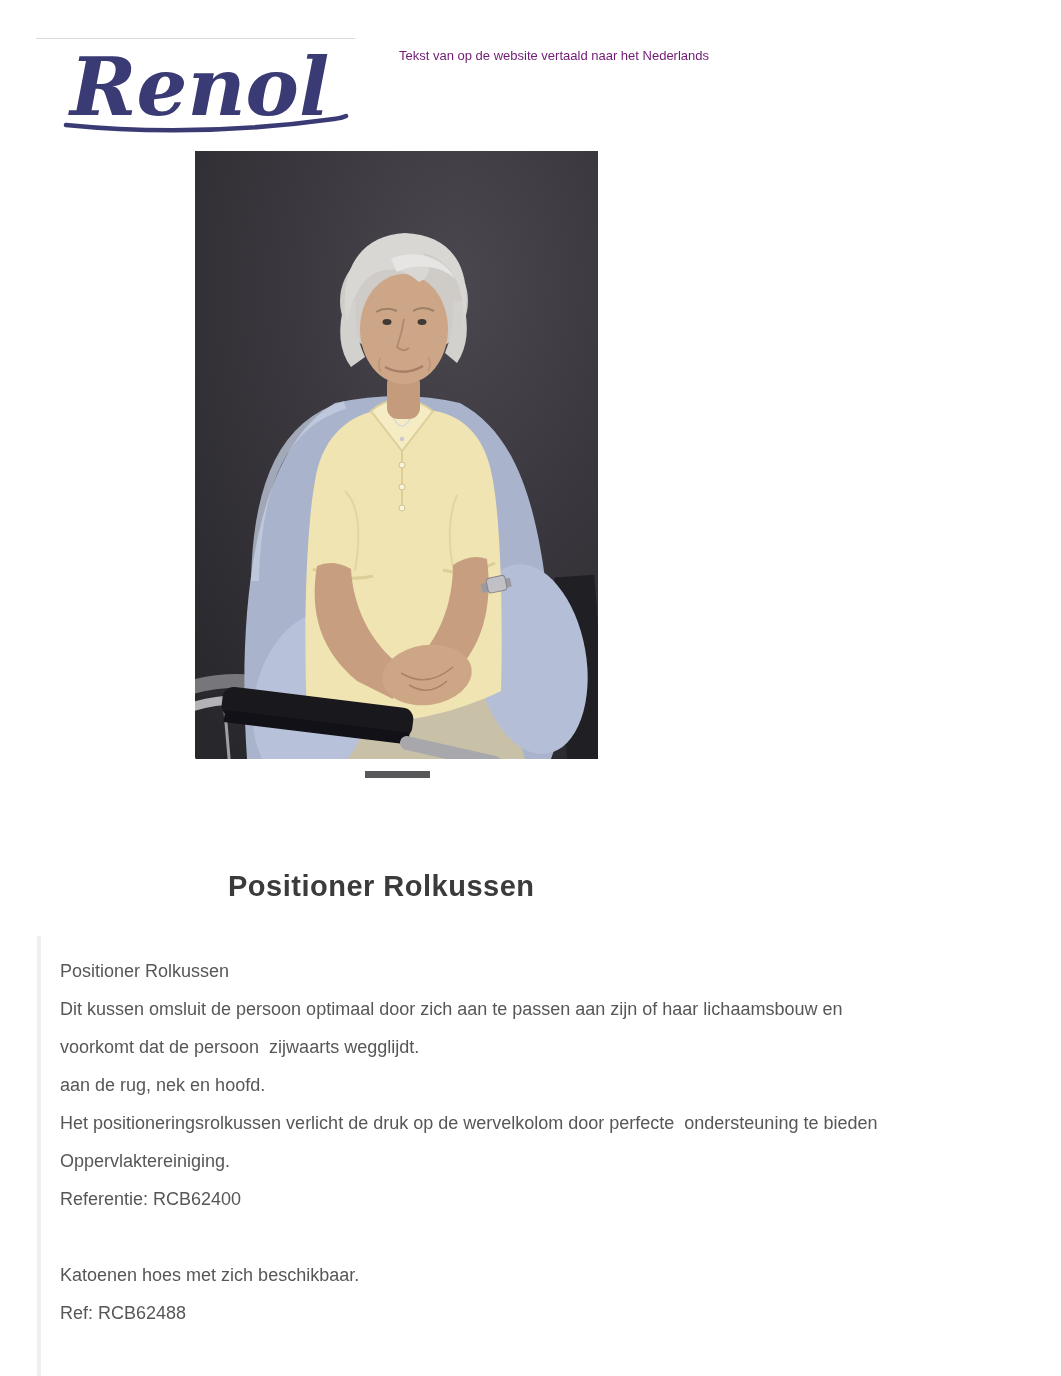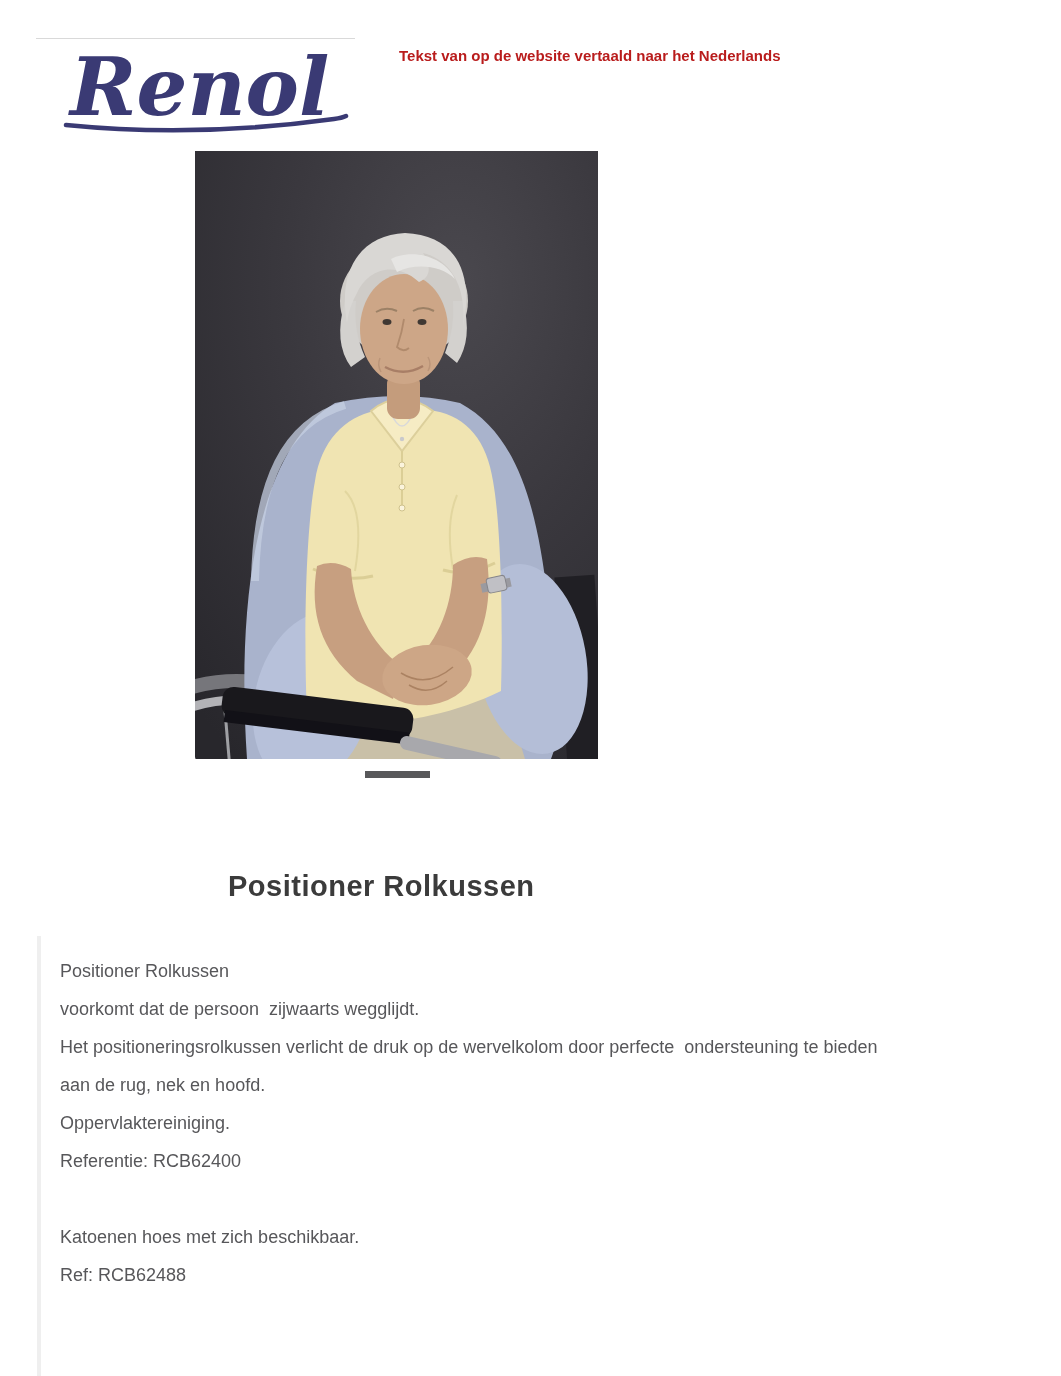--- a/index.html
+++ b/index.html
@@ -14,21 +14,21 @@
     position:absolute;left:36px;top:30px;width:319px;height:104px;
     border-top:1px solid #d9d9d9;
   }
   .logo-block svg{display:block;width:319px;height:103px;}
   .logo-script{
     font-family:"DejaVu Serif","Liberation Serif",serif;
     font-style:italic;font-weight:bold;
   }
   .translate-note{
     position:absolute;left:399px;top:36px;width:520px;
-    color:#b91c1c;font-size:15px;line-height:24px;font-weight:bold;
+    color:#701a75;font-size:13px;line-height:24px;
   }
   
   .photo-frame{
     position:absolute;left:195px;top:143px;width:403px;height:608px;
     background:#2e2d33;
   }
   .photo-frame svg{display:block;width:403px;height:608px;}
   .slide-indicator{
     position:absolute;left:365px;top:763px;width:65px;height:7px;
     background:#58585a;
@@ -150,23 +150,24 @@
       </g>
     </svg>
   </div>
 
   <div class="slide-indicator"></div>
 
   <h1 class="page-title" style="margin:0">Positioner Rolkussen</h1>
 
   <div class="article">
     <div class="line">Positioner Rolkussen</div>
+    <div class="line">Dit kussen omsluit de persoon optimaal door zich aan te passen aan zijn of haar lichaamsbouw en</div>
     <div class="line">voorkomt dat de persoon  zijwaarts wegglijdt.</div>
+    <div class="line">aan de rug, nek en hoofd.</div>
     <div class="line">Het positioneringsrolkussen verlicht de druk op de wervelkolom door perfecte  ondersteuning te bieden</div>
-    <div class="line">aan de rug, nek en hoofd.</div>
     <div class="line">Oppervlaktereiniging.</div>
     <div class="line">Referentie: RCB62400</div>
     <div class="line"></div>
     <div class="line">Katoenen hoes met zich beschikbaar.</div>
     <div class="line">Ref: RCB62488</div>
   </div>
 
 </div>
 
 </body></html>

